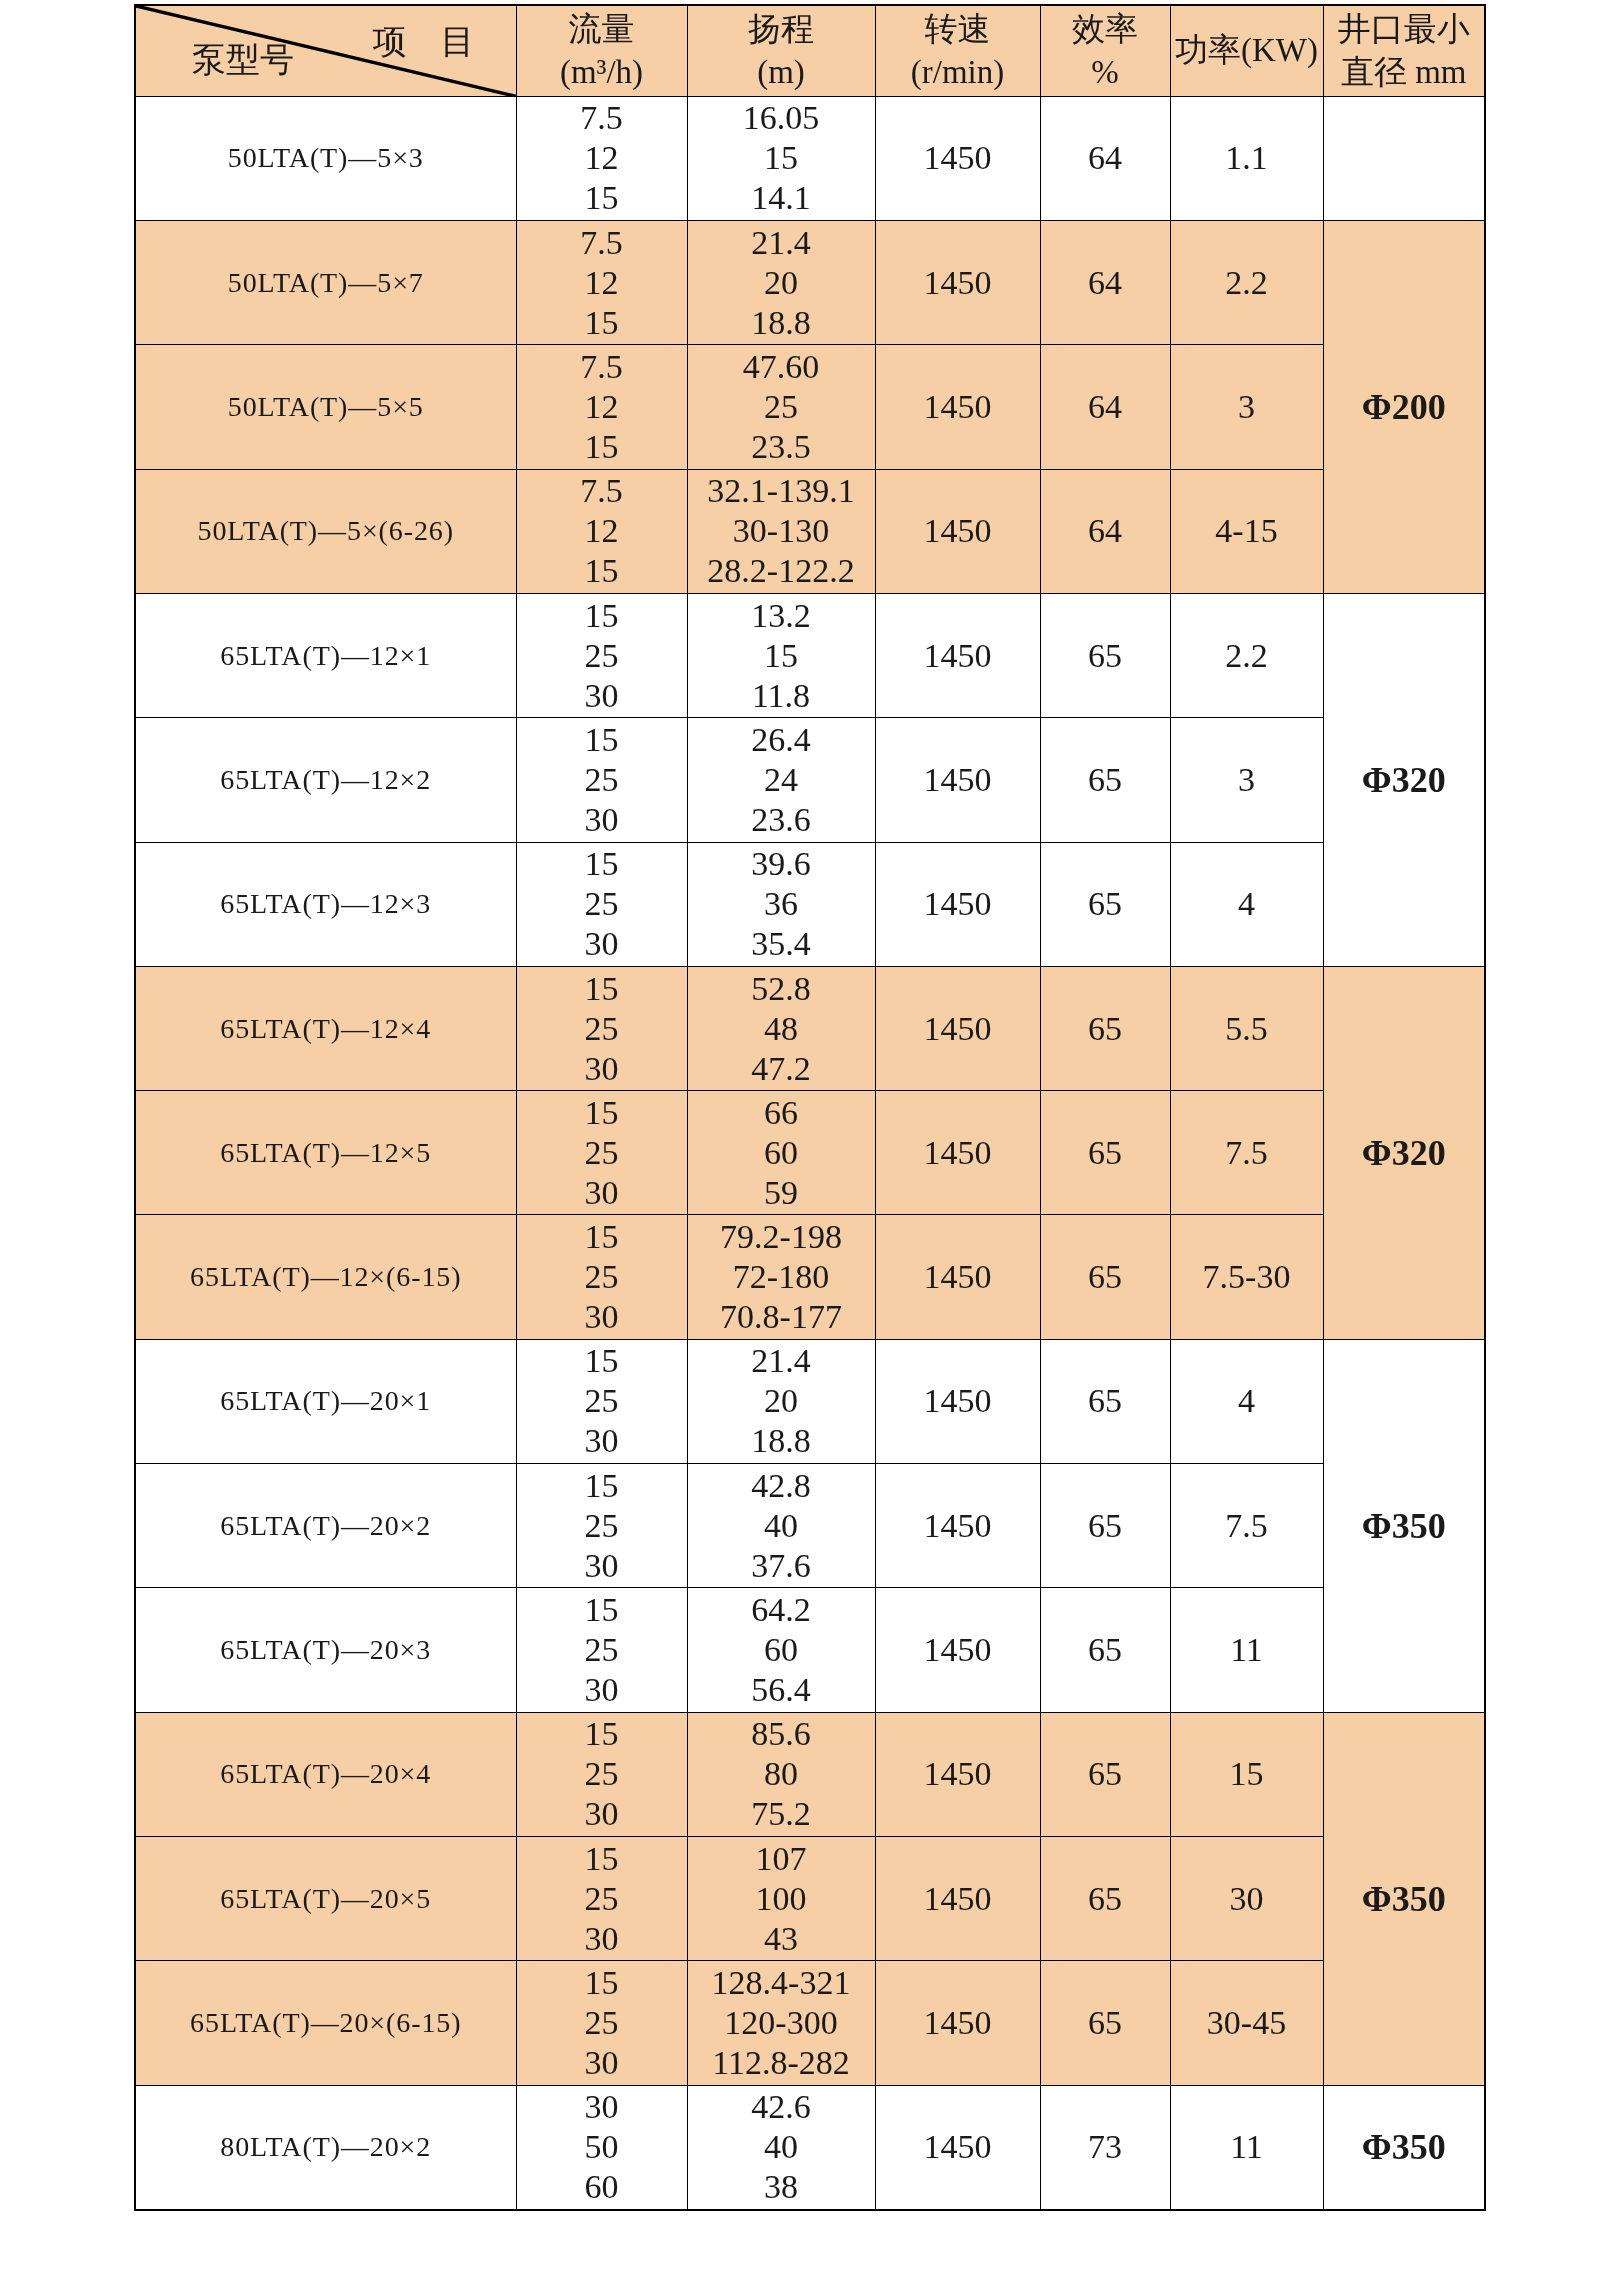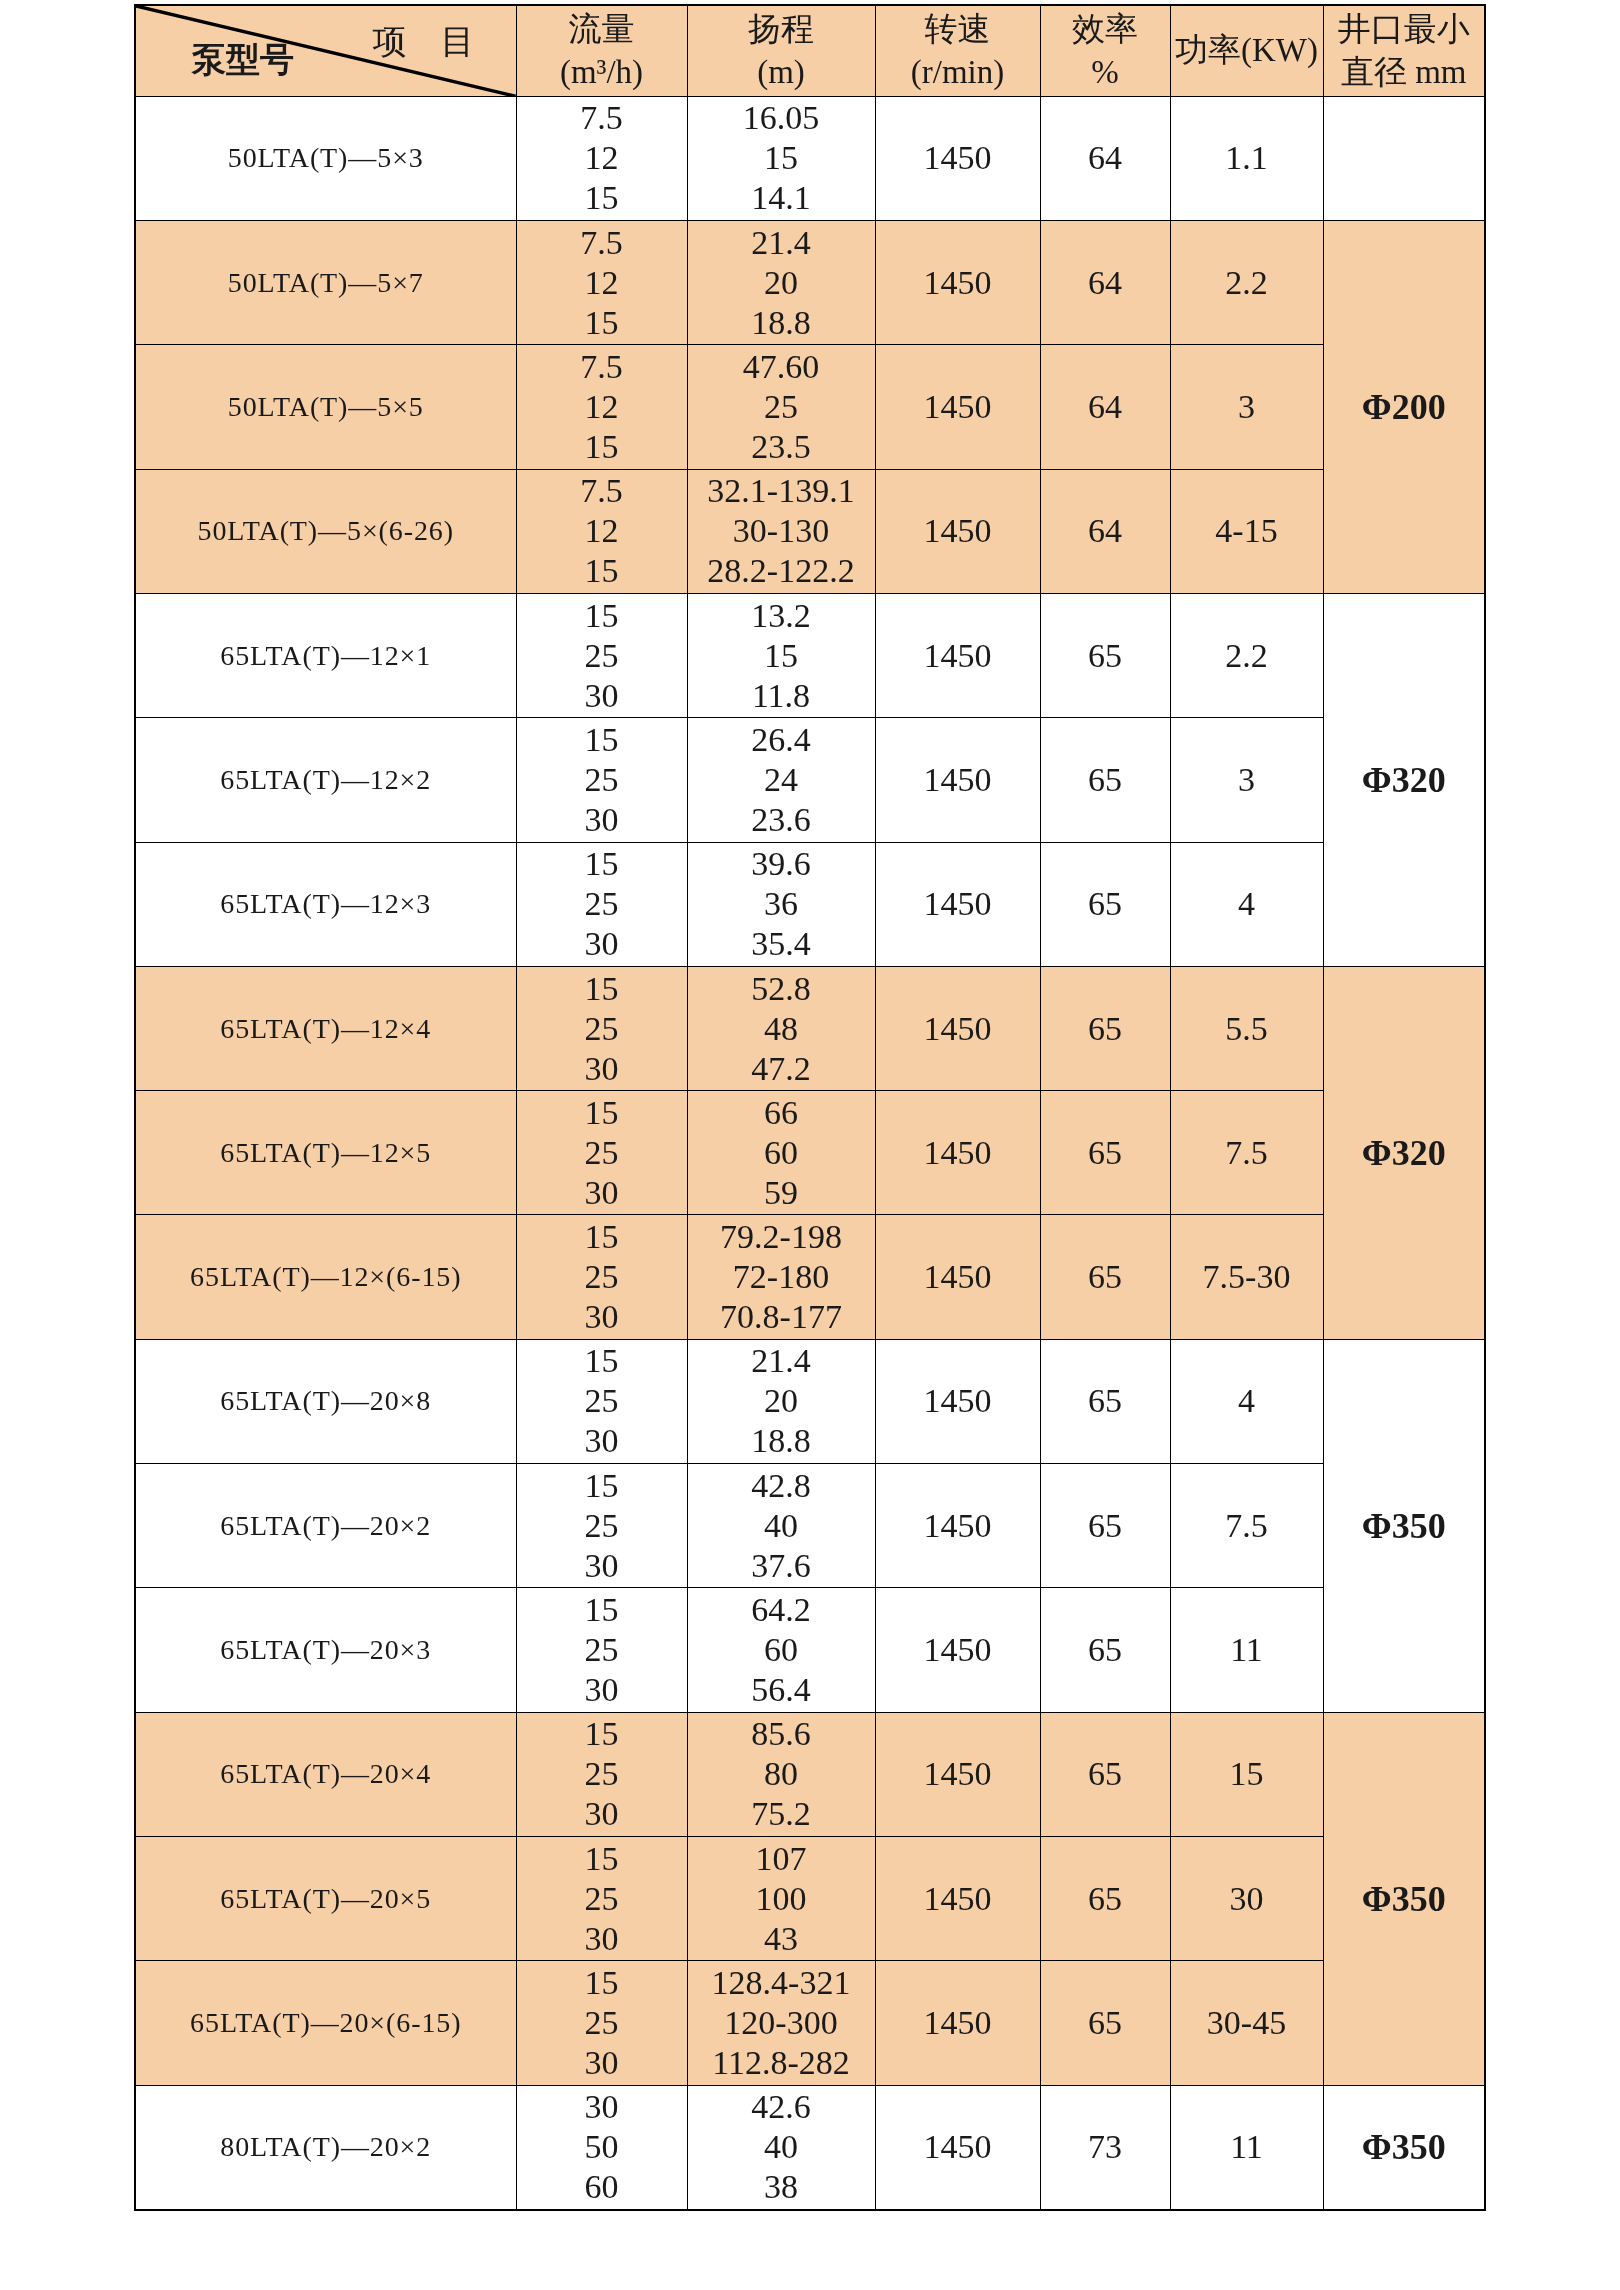--- a/index.html
+++ b/index.html
@@ -27,21 +27,21 @@
   tr.peach{background:#F6CFA6;}
   .multi{white-space:pre-line;line-height:40px;}
   .hdr{white-space:pre-line;line-height:43px;font-size:33px;}
   .model{font-size:28px;letter-spacing:0.9px;}
   .dia{font-size:36px;font-weight:bold;}
   
   td.diag{position:relative;padding:0;}
   .diagwrap{position:absolute;left:0;top:0;width:100%;height:100%;}
   .diagwrap svg{position:absolute;left:0;top:0;width:100%;height:100%;display:block;}
   .lbl-item{position:absolute;right:41px;top:13px;font-size:34px;}
-  .lbl-model{position:absolute;left:56px;bottom:12.5px;font-size:34px;font-weight:bold;}
+  .lbl-model{position:absolute;left:56px;bottom:12.5px;font-size:34px;}
 </style>
 </head>
 <body>
 
 <table class="spec">
   <colgroup>
     <col style="width:381px">
       <col style="width:171px">
       <col style="width:188px">
     <col style="width:165px">
@@ -196,21 +196,21 @@
 30</td>
     <td class="multi">79.2-198
 72-180
 70.8-177</td>
     <td>1450</td>
     <td>65</td>
     <td>7.5-30</td>
   </tr>
 
   <tr class="drow">
-    <td class="model">65LTA(T)—20×8</td>
+    <td class="model">65LTA(T)—20×1</td>
     <td class="multi">15
 25
 30</td>
     <td class="multi">21.4
 20
 18.8</td>
     <td>1450</td>
     <td>65</td>
     <td>4</td>
     <td class="dia" rowspan="3">Φ350</td>

